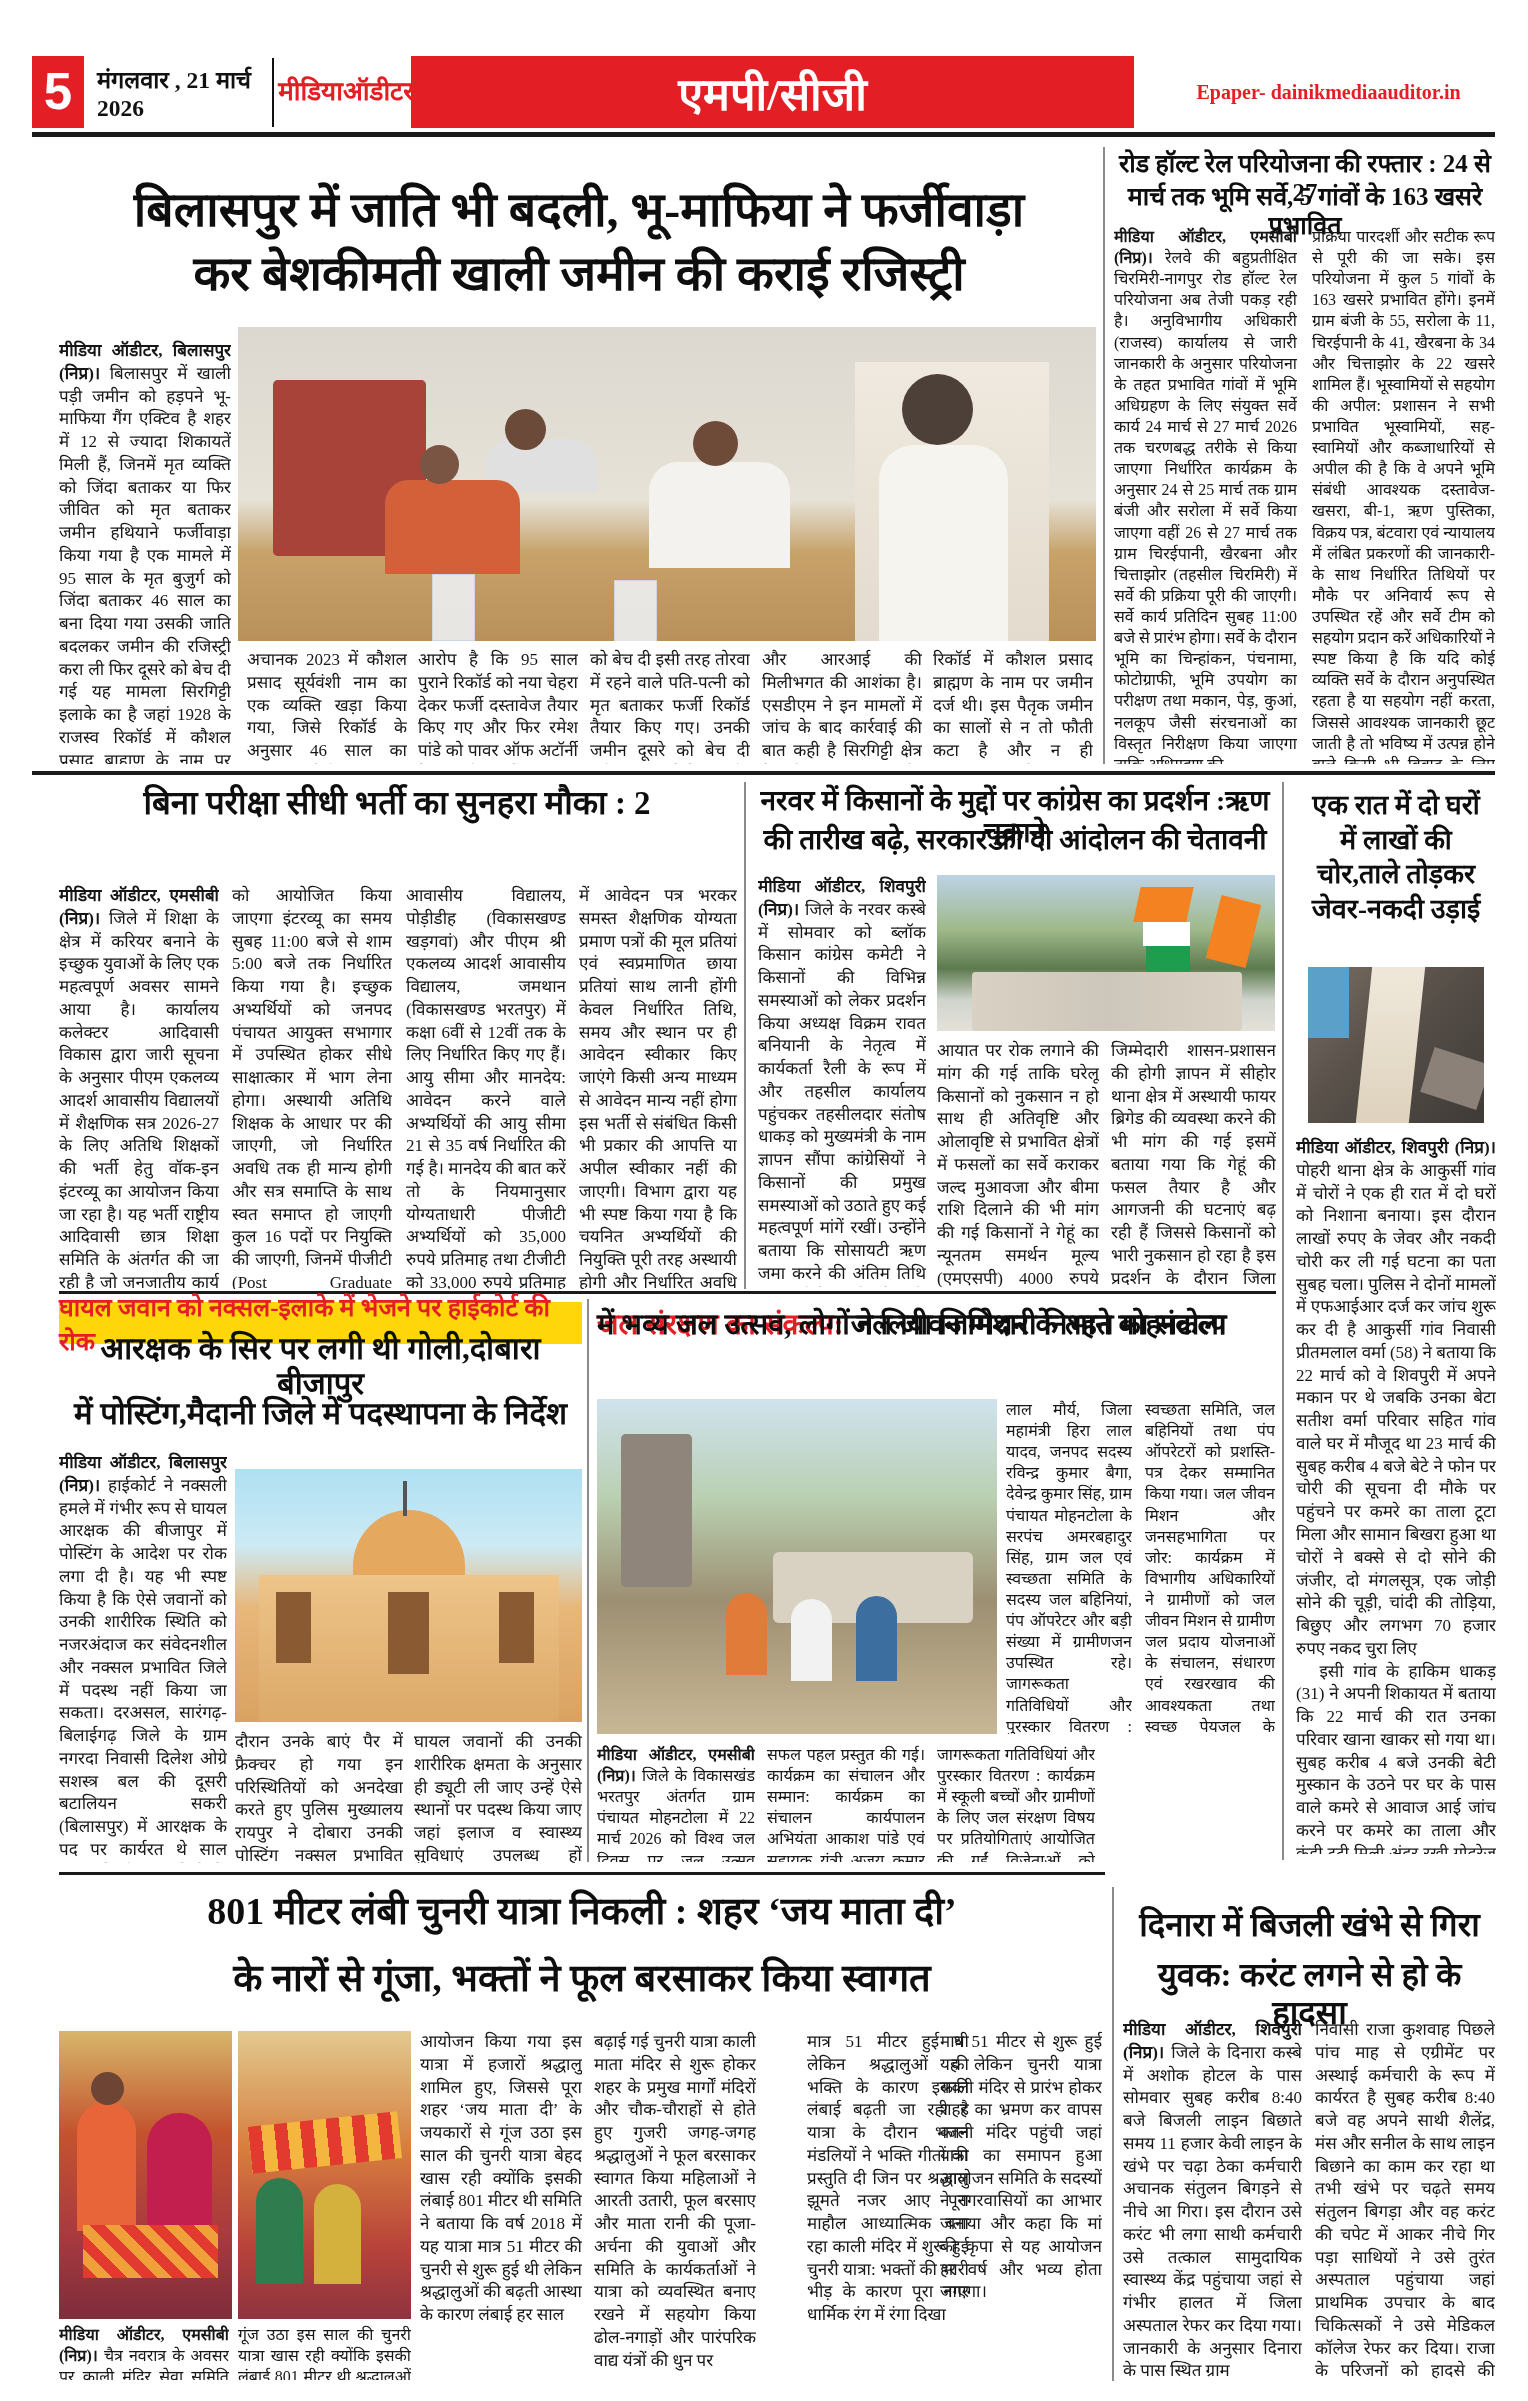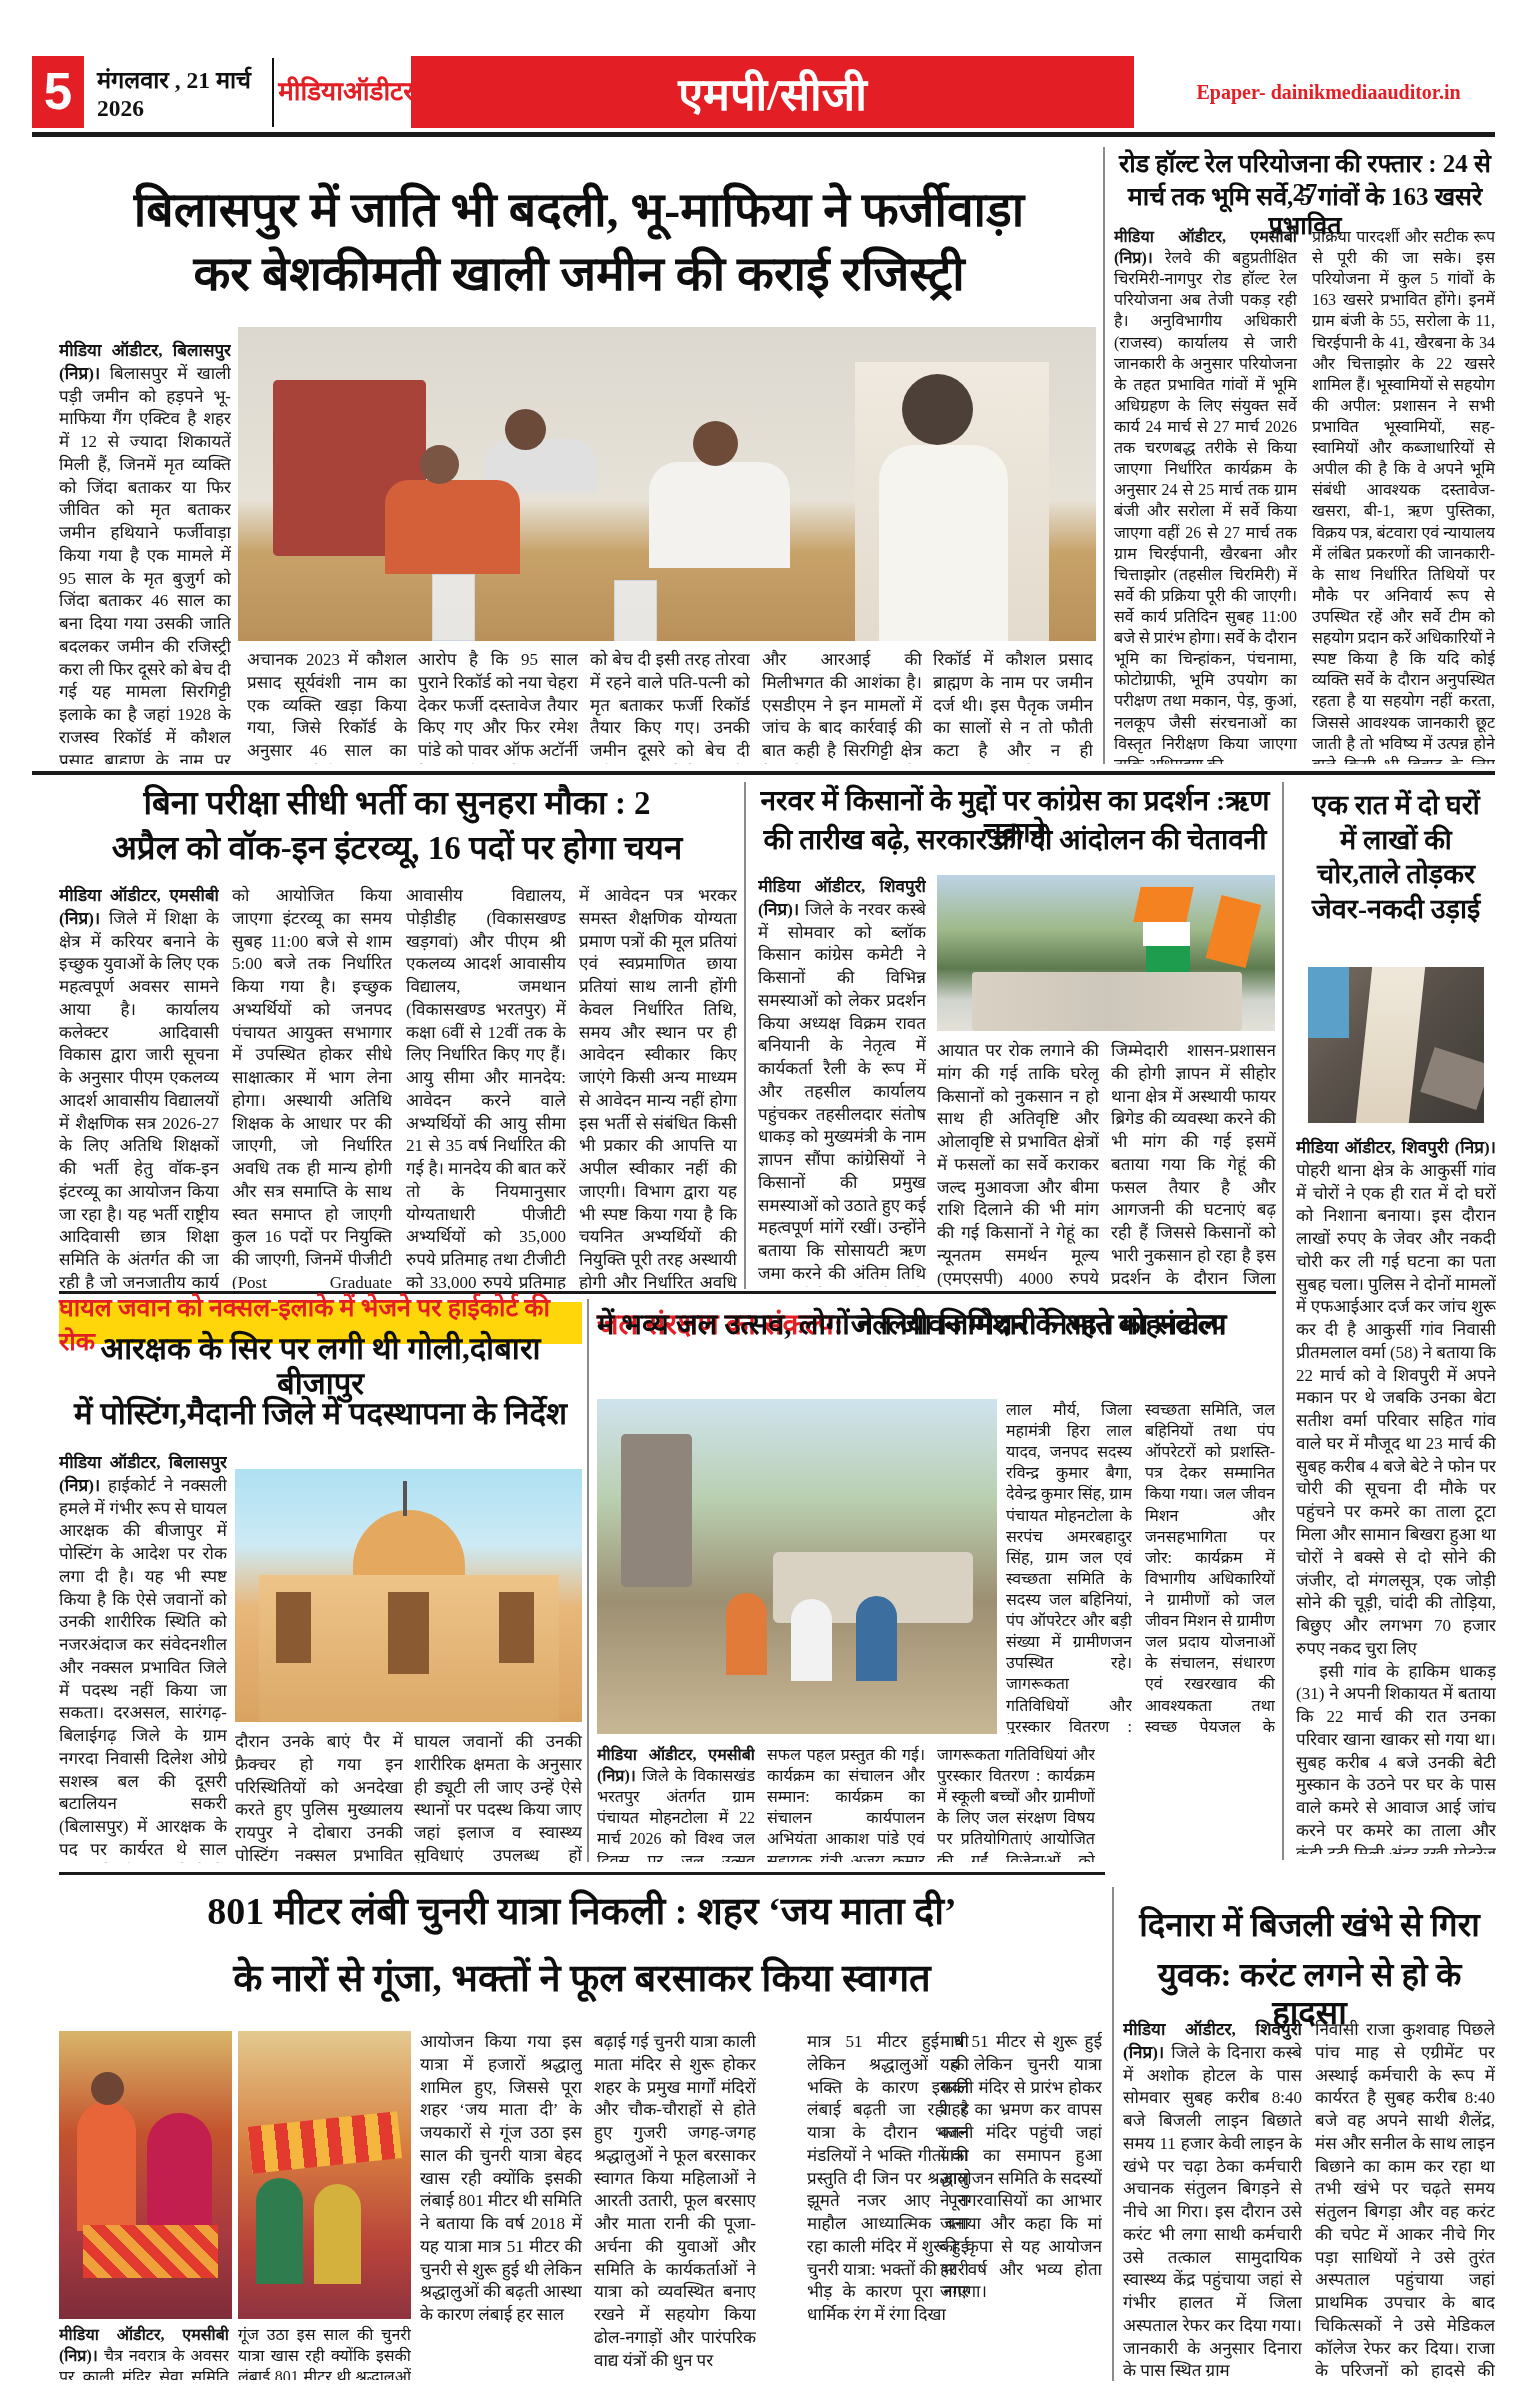--- a/index.html
+++ b/index.html
@@ -64,21 +64,20 @@
   <div class="abs hl center" style="left:1114px;top:150px;width:382px;font-size:25px;">रोड हॉल्ट रेल परियोजना की रफ्तार : 24 से 27</div>
   <div class="abs hl center" style="left:1114px;top:183px;width:382px;font-size:25px;">मार्च तक भूमि सर्वे, 5 गांवों के 163 खसरे प्रभावित</div>
   <div class="abs col-s" style="left:1114px;top:226px;width:183px;height:538px;">
     <span class="byline">मीडिया ऑडीटर, एमसीबी (निप्र)। </span><span>रेलवे की बहुप्रतीक्षित चिरमिरी-नागपुर रोड हॉल्ट रेल परियोजना अब तेजी पकड़ रही है। अनुविभागीय अधिकारी (राजस्व) कार्यालय से जारी जानकारी के अनुसार परियोजना के तहत प्रभावित गांवों में भूमि अधिग्रहण के लिए संयुक्त सर्वे कार्य 24 मार्च से 27 मार्च 2026 तक चरणबद्ध तरीके से किया जाएगा निर्धारित कार्यक्रम के अनुसार 24 से 25 मार्च तक ग्राम बंजी और सरोला में सर्वे किया जाएगा वहीं 26 से 27 मार्च तक ग्राम चिरईपानी, खैरबना और चित्ताझोर (तहसील चिरमिरी) में सर्वे की प्रक्रिया पूरी की जाएगी। सर्वे कार्य प्रतिदिन सुबह 11:00 बजे से प्रारंभ होगा। सर्वे के दौरान भूमि का चिन्हांकन, पंचनामा, फोटोग्राफी, भूमि उपयोग का परीक्षण तथा मकान, पेड़, कुआं, नलकूप जैसी संरचनाओं का विस्तृत निरीक्षण किया जाएगा ताकि अधिग्रहण की</span>
   </div>
   <div class="abs col-s" style="left:1312px;top:226px;width:183px;height:538px;">प्रक्रिया पारदर्शी और सटीक रूप से पूरी की जा सके। इस परियोजना में कुल 5 गांवों के 163 खसरे प्रभावित होंगे। इनमें ग्राम बंजी के 55, सरोला के 11, चिरईपानी के 41, खैरबना के 34 और चित्ताझोर के 22 खसरे शामिल हैं। भूस्वामियों से सहयोग की अपील: प्रशासन ने सभी प्रभावित भूस्वामियों, सह-स्वामियों और कब्जाधारियों से अपील की है कि वे अपने भूमि संबंधी आवश्यक दस्तावेज- खसरा, बी-1, ऋण पुस्तिका, विक्रय पत्र, बंटवारा एवं न्यायालय में लंबित प्रकरणों की जानकारी-के साथ निर्धारित तिथियों पर मौके पर अनिवार्य रूप से उपस्थित रहें और सर्वे टीम को सहयोग प्रदान करें अधिकारियों ने स्पष्ट किया है कि यदि कोई व्यक्ति सर्वे के दौरान अनुपस्थित रहता है या सहयोग नहीं करता, जिससे आवश्यक जानकारी छूट जाती है तो भविष्य में उत्पन्न होने वाले किसी भी विवाद के लिए संबंधित व्यक्ति स्वयं जिम्मेदार होगा।</div>
 
   <div class="abs hrule" style="left:32px;top:771px;width:1463px;height:3.5px;"></div>
 
   <div class="abs hl center" style="left:59px;top:785px;width:676px;font-size:33px;">बिना परीक्षा सीधी भर्ती का सुनहरा मौका :  2</div>
-  <div class="abs hl center" style="left:59px;top:830px;width:676px;font-size:33px;">अप्रैल को वॉक-इन इंटरव्यू, 16 पदों पर होगा चयन</div>
   <div class="abs col" style="left:59px;top:885px;width:160px;height:404px;">
     <span class="byline">मीडिया ऑडीटर, एमसीबी (निप्र)। </span><span>जिले में शिक्षा के क्षेत्र में करियर बनाने के इच्छुक युवाओं के लिए एक महत्वपूर्ण अवसर सामने आया है। कार्यालय कलेक्टर आदिवासी विकास द्वारा जारी सूचना के अनुसार पीएम एकलव्य आदर्श आवासीय विद्यालयों में शैक्षणिक सत्र 2026-27 के लिए अतिथि शिक्षकों की भर्ती हेतु वॉक-इन इंटरव्यू का आयोजन किया जा रहा है। यह भर्ती राष्ट्रीय आदिवासी छात्र शिक्षा समिति के अंतर्गत की जा रही है जो जनजातीय कार्य मंत्राल भारत सरकार के अधीन संचालित एक प्रतिष्ठित संस्था है। वॉक-इन इंटरव्यू की तिथि और समय: जारी आदेश के अनुसार यह वॉक-इन इंटरव्यू 2 अप्रैल 2026, गुरुवार</span>
   </div>
   <div class="abs col" style="left:232px;top:885px;width:160px;height:404px;">को आयोजित किया जाएगा इंटरव्यू का समय सुबह 11:00 बजे से शाम 5:00 बजे तक निर्धारित किया गया है। इच्छुक अभ्यर्थियों को जनपद पंचायत आयुक्त सभागार में उपस्थित होकर सीधे साक्षात्कार में भाग लेना होगा। अस्थायी अतिथि शिक्षक के आधार पर की जाएगी, जो निर्धारित अवधि तक ही मान्य होगी और सत्र समाप्ति के साथ स्वत समाप्त हो जाएगी कुल 16 पदों पर नियुक्ति की जाएगी, जिनमें पीजीटी (Post Graduate Teacher) स्तर के विभिन्न विषयों जैसे जीव विज्ञान, रसायन विज्ञान, इतिहास, भूगोल, गणित, अंग्रेजी, अर्थशास्त्र, वाणिज्य, कंप्यूटर साइंस, सामाजिक विज्ञान और अन्य विषय शामिल हैं। ये पद पीएम श्री एकलव्य आदर्श</div>
   <div class="abs col" style="left:406px;top:885px;width:160px;height:404px;">आवासीय विद्यालय, पोड़ीडीह (विकासखण्ड खड़गवां) और पीएम श्री एकलव्य आदर्श आवासीय विद्यालय, जमथान (विकासखण्ड भरतपुर) में कक्षा 6वीं से 12वीं तक के लिए निर्धारित किए गए हैं। आयु सीमा और मानदेय: आवेदन करने वाले अभ्यर्थियों की आयु सीमा 21 से 35 वर्ष निर्धारित की गई है। मानदेय की बात करें तो के नियमानुसार योग्यताधारी पीजीटी अभ्यर्थियों को 35,000 रुपये प्रतिमाह तथा टीजीटी को 33,000 रुपये प्रतिमाह दिया जाएगा वहीं, बिना निर्धारित अर्हता वाले अभ्यर्थियों को पीजीटी के लिए 31,000 रुपये और टीजीटी के लिए 29,000 रुपये प्रतिमाह मानदेय प्रदान किया जाएगा। आवेदन प्रक्रिया के तहत अभ्यर्थियों को निर्धारित प्रारूप</div>
   <div class="abs col" style="left:579px;top:885px;width:158px;height:404px;">में आवेदन पत्र भरकर समस्त शैक्षणिक योग्यता प्रमाण पत्रों की मूल प्रतियां एवं स्वप्रमाणित छाया प्रतियां साथ लानी होंगी केवल निर्धारित तिथि, समय और स्थान पर ही आवेदन स्वीकार किए जाएंगे किसी अन्य माध्यम से आवेदन मान्य नहीं होगा इस भर्ती से संबंधित किसी भी प्रकार की आपत्ति या अपील स्वीकार नहीं की जाएगी। विभाग द्वारा यह भी स्पष्ट किया गया है कि चयनित अभ्यर्थियों की नियुक्ति पूरी तरह अस्थायी होगी और निर्धारित अवधि के बाद स्वत समाप्त हो जाएगी। इच्छुक अभ्यर्थी विस्तृत जानकारी के लिए जिले की आधिकारिक वेबसाइट https//manendragarh-chirmiri-bharatpur.cg.gov.in] पर जाकर जानकारी प्राप्त कर सकते हैं।</div>
 
   <div class="abs vrule" style="left:744px;top:782px;height:507px;"></div>
 
   <div class="abs hl center" style="left:755px;top:785px;width:520px;font-size:28px;">नरवर में किसानों के मुद्दों पर कांग्रेस का प्रदर्शन :ऋण चुकाने</div>

